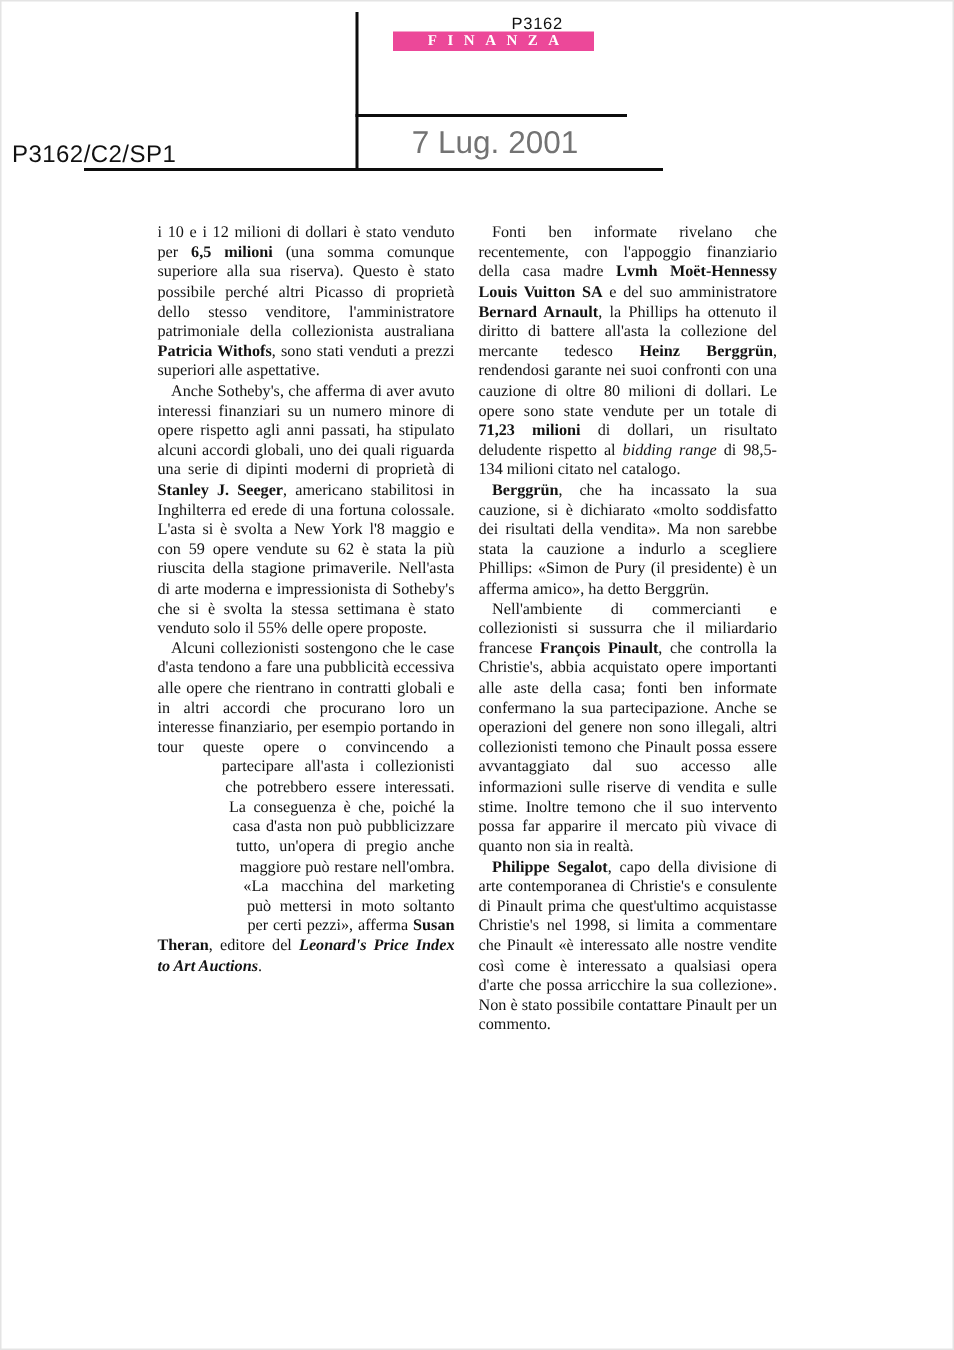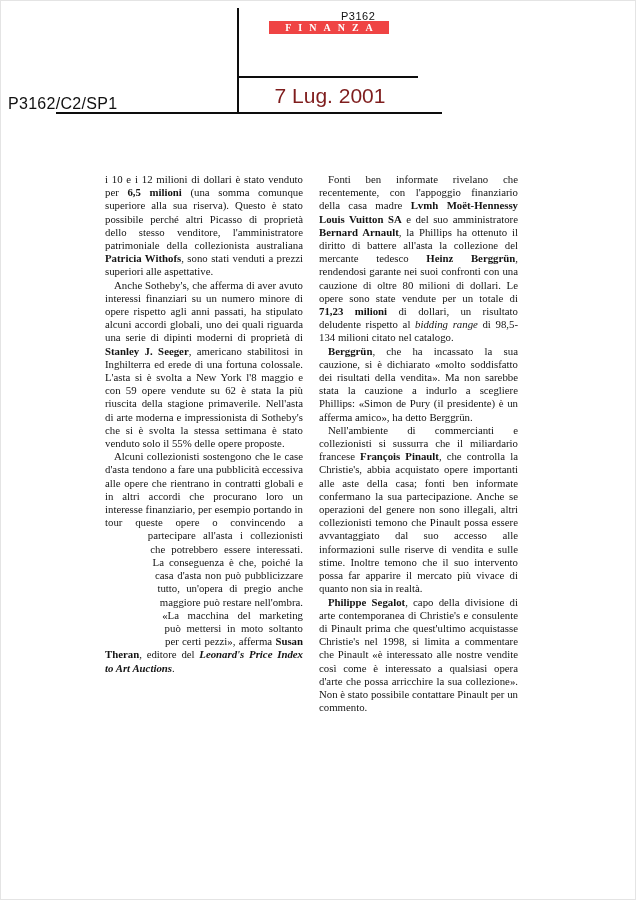--- a/index.html
+++ b/index.html
@@ -15,35 +15,35 @@
   #rule-mast-bottom{left:237px;top:76px;width:181px;height:2px;}
   #rule-date{left:56px;top:112px;width:386px;height:2px;}
 
   
   .masthead{position:absolute;left:243px;top:10px;width:172px;text-align:center;}
   .mast-number{font-family:Liberation Sans, sans-serif;font-size:11px;letter-spacing:.5px;
     text-align:left;padding-left:98px;color:#111;}
   .mast-title{font-family:"Liberation Serif",serif;font-weight:bold;font-size:43px;
     line-height:42px;letter-spacing:-2px;color:#000;white-space:nowrap;}
   .mast-title::first-letter{font-size:52px;}
-  .mast-banner{background:#ef4444;color:#fff;font-family:"Liberation Serif",serif;
+  .mast-banner{background:#ec4899;color:#fff;font-family:"Liberation Serif",serif;
     font-size:10px;line-height:13px;letter-spacing:7px;text-indent:7px;
-    width:120px;margin:-1px auto 0 auto;font-weight:bold;}
+    width:134px;margin:-1px auto 0 auto;font-weight:bold;}
 
   
   .clip-code{position:absolute;left:8px;top:95px;font-family:"Liberation Sans",sans-serif;
     font-size:16px;letter-spacing:.3px;color:#111;}
   .clip-date{position:absolute;left:240px;top:84px;width:180px;text-align:center;
-    font-family:"Liberation Sans",sans-serif;font-size:21px;color:#7f1d1d;}
+    font-family:"Liberation Sans",sans-serif;font-size:21px;color:#737373;}
 
   
   .article{position:absolute;left:105px;top:149px;width:412px;}
   .col{position:absolute;top:0;width:198px;text-align:justify;
     font-size:10.8px;line-height:13.2px;color:#141414;
-    -webkit-hyphens:auto;hyphens:auto;margin-top:24px;}
+    -webkit-hyphens:auto;hyphens:auto;}
   #col0{left:0;}
   #col1{left:214px;width:199px;}
   .para{margin:0;}
   .para.indent{text-indent:9px;}
   .seg-b{font-weight:bold;}
   .seg-i{font-style:italic;}
   .cutout-spacer{
     float:left;width:60px;height:121px;
     shape-outside:polygon(0 0, 38px 0, 60px 100%, 0 100%);
   }

